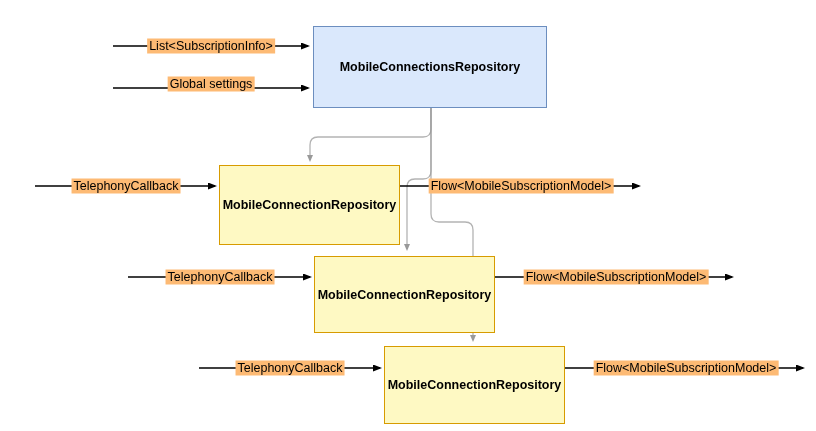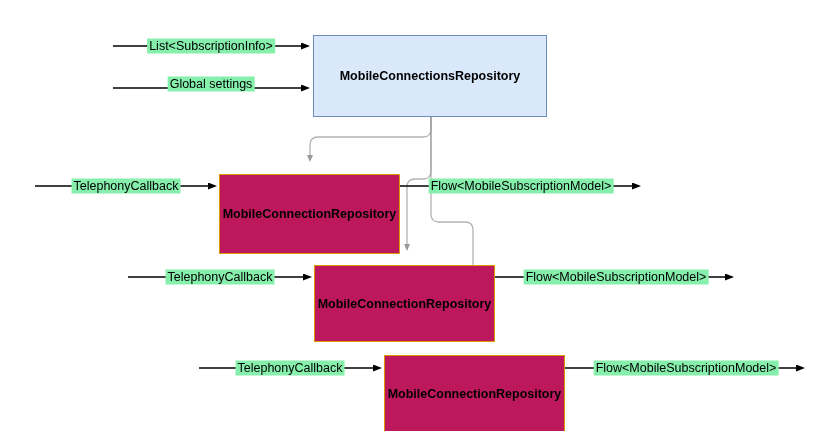--- a/index.html
+++ b/index.html
@@ -4,27 +4,27 @@
 <style>
   html,body{margin:0;padding:0;background:#fff;}
   .canvas{
     position:relative;width:816px;height:431px;background:#ffffff;overflow:hidden;
     font-family:"Liberation Sans","DejaVu Sans",sans-serif;
   }
   .wires{position:absolute;left:0;top:0;z-index:0;}
   .node{
     position:absolute;z-index:2;box-sizing:border-box;
     display:flex;align-items:center;justify-content:center;text-align:left;
-    font-size:12.5px;font-weight:bold;color:#000;padding:17px;margin-top:9px;
+    font-size:12.5px;font-weight:bold;color:#000;padding:17px;
   }
   .node.blue{background:#dae8fc;border:1px solid #6c8ebf;}
-  .node.orange{background:#be185d;border:1px solid #d79b00;}
+  .node.orange{background:#fef9c3;border:1px solid #d79b00;}
   .edge-label{
     position:absolute;z-index:3;transform:translate(-50%,-50%);
-    background:#86efac;padding:0 2px;font-size:12.5px;color:#000;white-space:nowrap;
+    background:#fdba74;padding:0 2px;font-size:12.5px;color:#000;white-space:nowrap;
     line-height:15px;
   }
 </style>
 </head>
 <body>
 
 <div class="canvas">
 
   <svg class="wires" width="816" height="431" viewBox="0 0 816 431">
     <defs>

